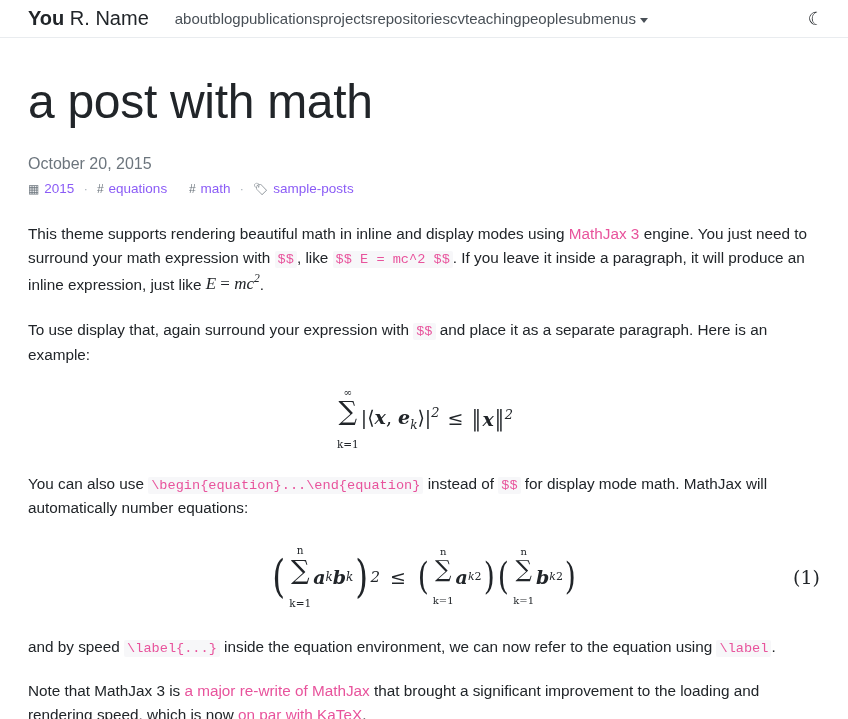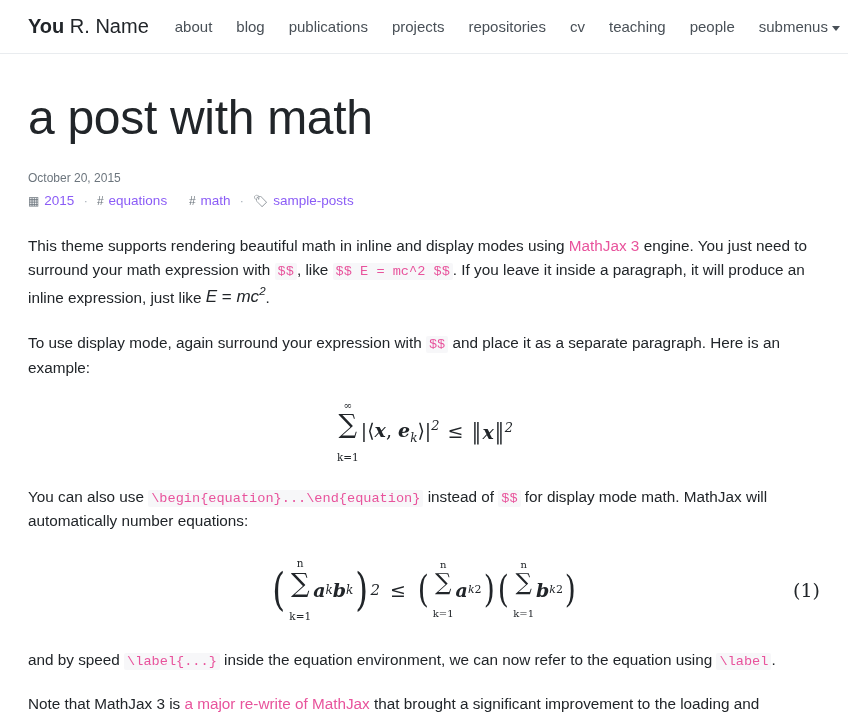--- a/index.html
+++ b/index.html
@@ -8,40 +8,39 @@
     width: 848px; height: 719px;
     background: #ffffff;
     font-family: "Liberation Sans", sans-serif;
     color: #212529;
     overflow: hidden;
   }
   a { text-decoration: none; }
 
   
   .navbar {
-    height: 54px;
+    height: 38px;
     display: flex;
     align-items: center;
     padding: 0 24px 0 28px;
     border-bottom: 1px solid #e9ecef;
     background: #fff;
   }
   .brand {
     font-size: 20px;
     color: #212529;
     margin-right: 26px;
     white-space: nowrap;
   }
   .brand .brand-strong { font-weight: 700; }
   .brand .brand-rest { font-weight: 400; }
 
   .nav-links {
     display: flex;
     align-items: center;
-    gap: 24px;
     flex: 1;
   }
   .nav-link {
     font-size: 15px;
     color: #495057;
     white-space: nowrap;
     line-height: 1;
   }
   .caret {
     display: inline-block;
@@ -67,21 +66,21 @@
     max-width: 848px;
   }
   .post-title {
     font-size: 48px;
     font-weight: 400;
     margin: 0 0 26px 0;
     line-height: 1.15;
     letter-spacing: -0.3px;
   }
   .post-date {
-    font-size: 12px;
+    font-size: 16px;
     color: #6c757d;
     margin-bottom: 8px;
   }
   .post-meta {
     font-size: 13.5px;
     color: #6c757d;
     display: flex;
     align-items: center;
     flex-wrap: wrap;
     margin-bottom: 26px;
@@ -103,21 +102,21 @@
     font-size: 13.6px;
     color: #e8539c;
     background: #f7f7f9;
     padding: 1px 3px;
     border-radius: 2px;
     white-space: nowrap;
   }
 
   
   .math-inline {
-    font-family: Liberation Sans, sans-serif;
+    font-family: Liberation Serif, serif;
     font-style: italic;
     font-size: 17px;
     white-space: nowrap;
     text-align: center;
   }
   .math-inline .op { font-style: normal; }
   sup.exp { font-size: 0.68em; font-style: italic; vertical-align: super; }
 
   .math-display {
     text-align: center;
@@ -227,21 +226,21 @@
     </span>
     <span class="meta-sep">·</span>
     <span class="meta-group">
       <span class="meta-icon">🏷</span>
       <span class="meta-link">sample-posts</span>
     </span>
   </div>
 
   <p class="para"><span>This theme supports rendering beautiful math in inline and display modes using </span><a class="link" href="#">MathJax 3</a><span> engine. You just need to surround your math expression with </span><code class="inline">$$</code><span>, like </span><code class="inline">$$ E = mc^2 $$</code><span>. If you leave it inside a paragraph, it will produce an inline expression, just like </span><span class="math-inline"><span class="ital">E</span> <span class="op">=</span> <span class="ital">mc</span><sup class="exp">2</sup></span><span>.</span></p>
 
-  <p class="para"><span>To use display mode, again surround your expression with </span><code class="inline">$$</code><span> and place it as a separate paragraph. Here is an example:</span></p>
+  <p class="para"><span>To use display that, again surround your expression with </span><code class="inline">$$</code><span> and place it as a separate paragraph. Here is an example:</span></p>
 
   <div class="math-display">
     <span class="eq-row">
       <span class="sum">
         <span class="lim top">∞</span>
         <span class="sigma">∑</span>
         <span class="lim bot">k=1</span>
       </span>
       <span>
         <span>|⟨</span><span class="bolditalic">x</span><span>, </span><span class="bolditalic">e</span><sub style="font-style:italic;font-size:12px">k</sub><span>⟩|</span><sup class="sup-out">2</sup>

